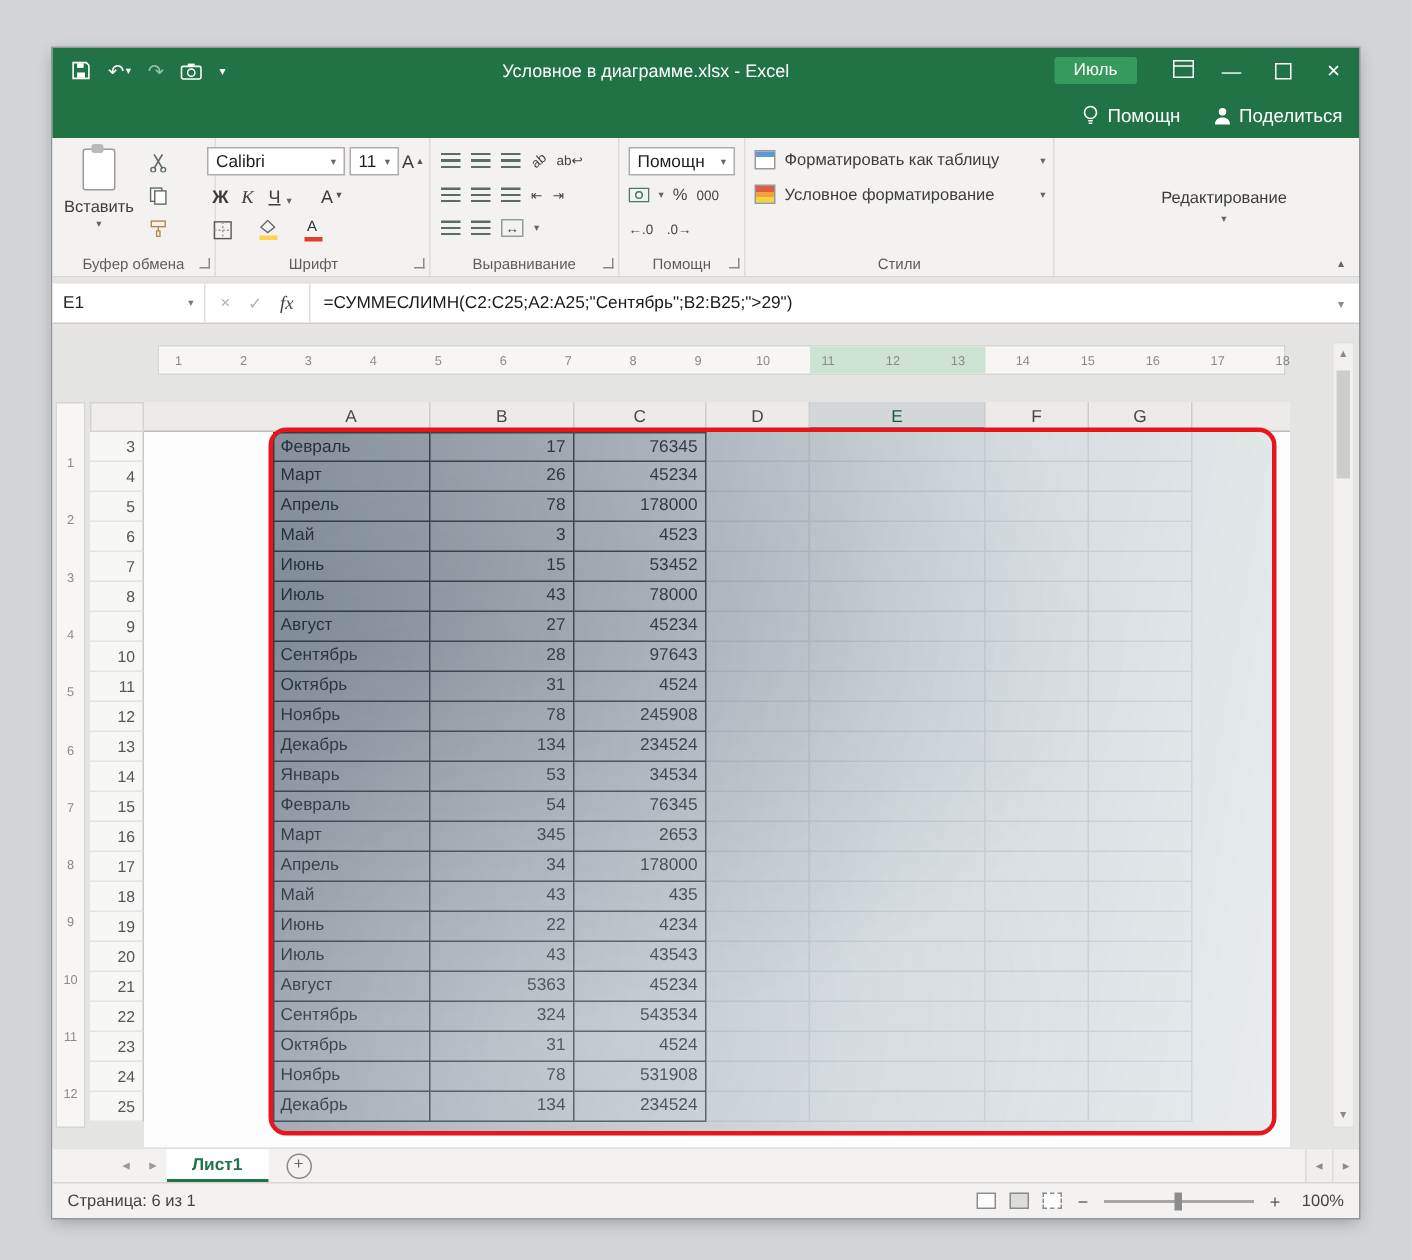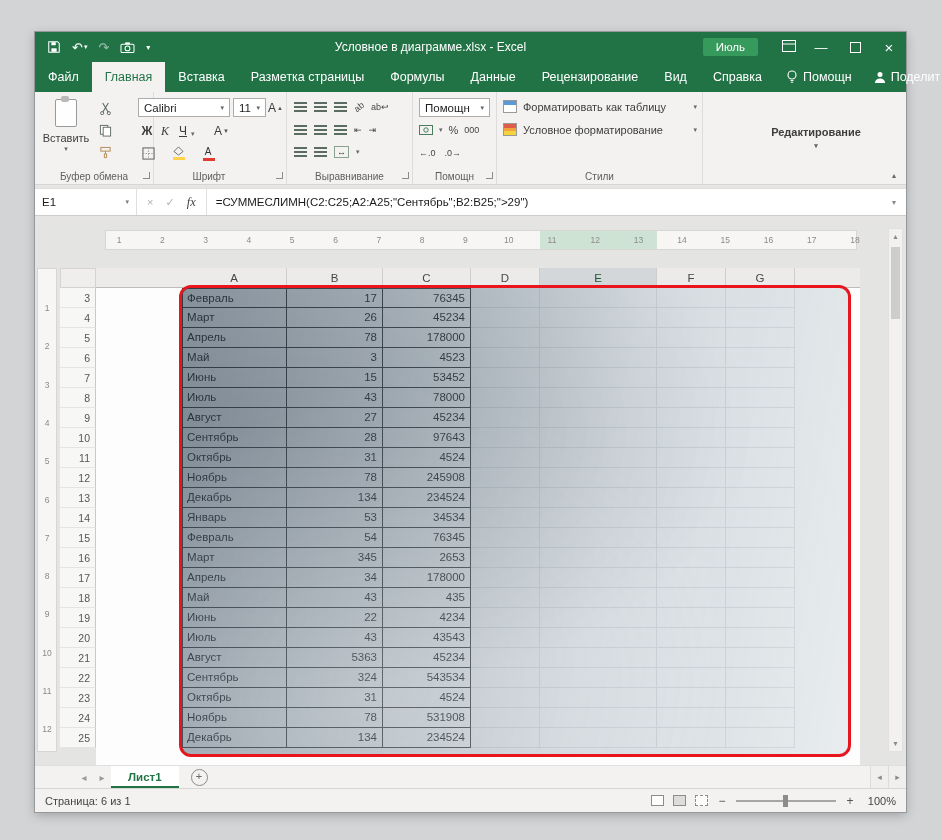--- a/index.html
+++ b/index.html
@@ -172,31 +172,20 @@
       </span>
       <span class="wbtn">—</span>
       <span class="wbtn">
             <span class="maxglyph"></span>
           </span>
       <span class="wbtn" style="font-size:15px;">×</span>
     </div>
   </div>
 
   <div class="tabrow">
-    <div id="tab-strip" style="display:flex;align-items:stretch;">
-          <div class="tab">Файл</div>
-          <div class="tab active">Главная</div>
-          <div class="tab">Вставка</div>
-          <div class="tab">Разметка страницы</div>
-          <div class="tab">Формулы</div>
-          <div class="tab">Данные</div>
-          <div class="tab">Рецензирование</div>
-          <div class="tab">Вид</div>
-          <div class="tab">Справка</div>
-        </div>
     <div class="tabrow-right">
       <div class="tr-item">
         <span>
           <svg width="12" height="14" viewBox="0 0 12 14">
                 <circle cx="6" cy="5" r="4" fill="none" stroke="#fff" stroke-width="1.1"></circle>
                 <line x1="4.5" y1="10.5" x2="7.5" y2="10.5" stroke="#fff"></line>
                 <line x1="4.8" y1="12.2" x2="7.2" y2="12.2" stroke="#fff"></line>
               </svg>
         </span>
         <span>Помощн</span>
@@ -208,21 +197,21 @@
                 <path d="M1 12c0-3 2.2-4.6 5-4.6S11 9 11 12z" fill="#fff"></path>
               </svg>
         </span>
         <span>Поделиться</span>
       </div>
     </div>
   </div>
 
   <div class="ribbon">
 
-    <div class="grp" style="left:0;width:119px;">
+    <div class="grp" style="left:0;width:109px;">
       <div class="pastebtn">
         <div class="clip"></div>
         <div class="pl">Вставить</div>
         <div class="ar8">▾</div>
       </div>
       <div class="mini" style="left:60px;top:7px;">
         <svg width="13" height="13" viewBox="0 0 14 14">
               <path d="M4 1 L10 11 M10 1 L4 11" stroke="#5f6a62" stroke-width="1.2" fill="none"></path>
               <circle cx="3.4" cy="12" r="1.7" fill="none" stroke="#5f6a62"></circle>
               <circle cx="10.6" cy="12" r="1.7" fill="none" stroke="#5f6a62"></circle>
@@ -343,21 +332,21 @@
             <div class="stylebtn">
               <div class="sicon sicon0"></div>
               <div class="slabel">Условное форматирование</div>
               <div class="sarrow">▾</div>
             </div>
           </div>
       <div class="glabel">Стили</div>
     </div>
 
 
-    <div class="grp" style="left:726px;width:110px;border-right:none;font-weight:bold;">
+    <div class="grp" style="left:726px;width:110px;border-right:none;">
       <div class="bigbtn">
         <span>Редактирование</span>
         <span style="font-size:7px;color:#666;">▾</span>
       </div>
     </div>
 
     <div class="collapse">▴</div>
   </div>
 
   <div class="gapstrip" style="top:153px;height:3px;"></div>

